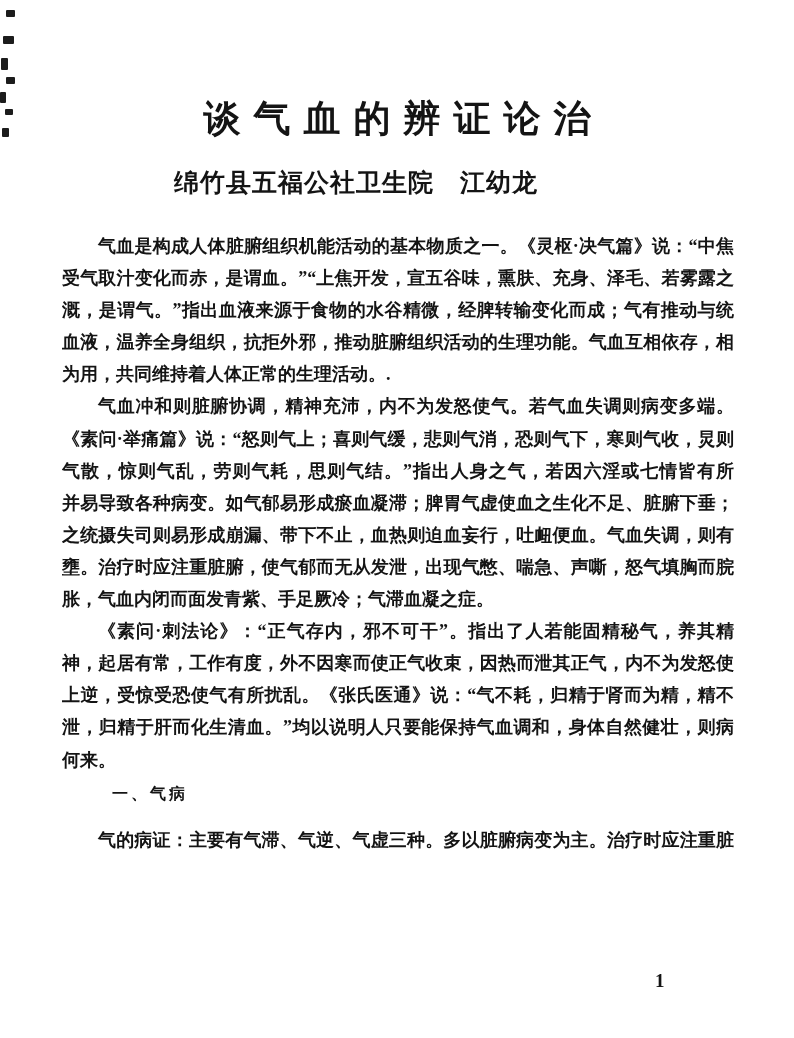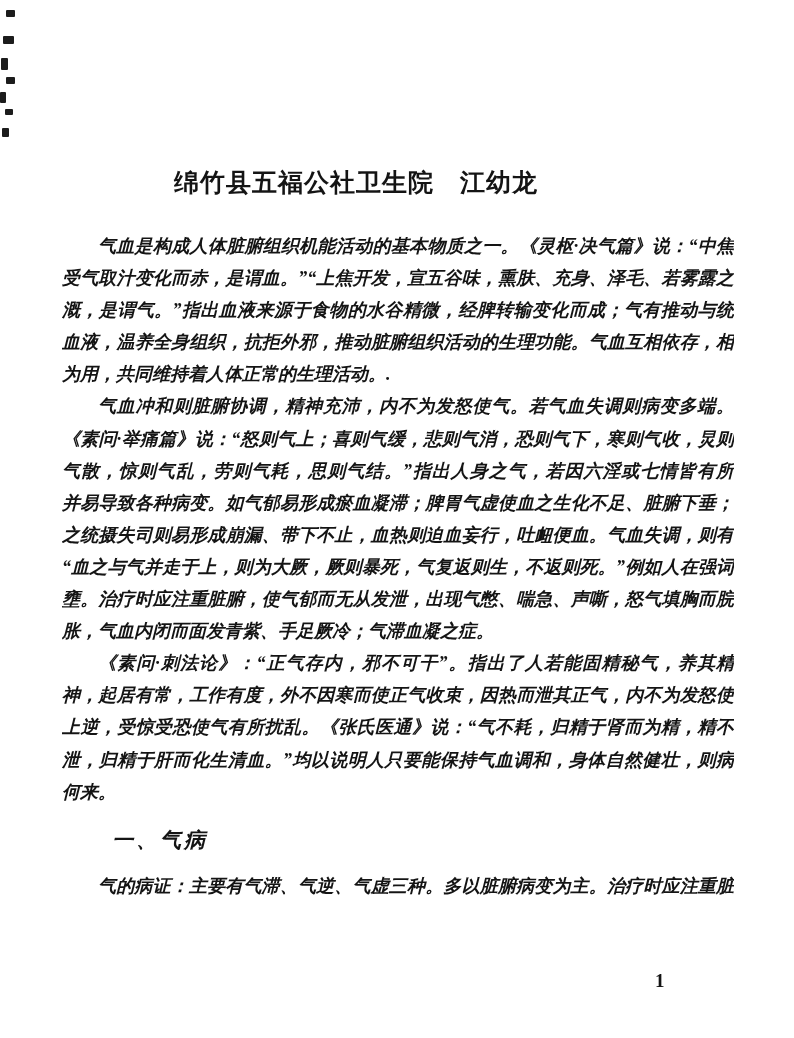--- a/index.html
+++ b/index.html
@@ -40,42 +40,41 @@
     white-space: nowrap;
   }
   .doc-body {
     position: absolute;
     left: 62px;
     top: 230px;
     width: 672px;
     font-size: 18px;
     font-weight: 700;
     line-height: 32.1px;
-    font-style: italic;
   }
   .line {
     text-align: justify;
     text-align-last: justify;
     text-justify: inter-character;
     white-space: normal;
     overflow: hidden;
     height: 32.1px;
   }
   .line.last {
     text-align-last: left;
   }
   .line.indent {
     text-indent: 2em;
   }
   .section-heading {
-    font-size: 21px;
+    font-size: 16px;
     font-weight: 700;
     letter-spacing: 3px;
     padding-left: 50px;
-    margin-top: 16px;
+    margin-top: 2px;
     margin-bottom: 14px;
     line-height: 32px;
   }
   .page-number {
     position: absolute;
     left: 655px;
     top: 970px;
     font-size: 19px;
     font-weight: 700;
   }
@@ -93,35 +92,35 @@
   <div>
     <div class="scan-speck" style="left:6px; top:10px; width:9px; height:7px;"></div>
     <div class="scan-speck" style="left:3px; top:36px; width:11px; height:8px;"></div>
     <div class="scan-speck" style="left:1px; top:58px; width:7px; height:12px;"></div>
     <div class="scan-speck" style="left:6px; top:77px; width:9px; height:7px;"></div>
     <div class="scan-speck" style="left:0px; top:92px; width:6px; height:11px;"></div>
     <div class="scan-speck" style="left:5px; top:109px; width:8px; height:6px;"></div>
     <div class="scan-speck" style="left:2px; top:128px; width:7px; height:9px;"></div>
   </div>
 
+  <div class="doc-title">谈气血的辨证论治</div>
 
   <div class="byline">绵竹县五福公社卫生院　江幼龙</div>
 
   <div class="doc-body">
       <div class="line indent">气血是构成人体脏腑组织机能活动的基本物质之一。《灵枢·决气篇》说：“中焦</div>
       <div class="line">受气取汁变化而赤，是谓血。”“上焦开发，宣五谷味，熏肤、充身、泽毛、若雾露之</div>
       <div class="line">溉，是谓气。”指出血液来源于食物的水谷精微，经脾转输变化而成；气有推动与统摄</div>
       <div class="line">血液，温养全身组织，抗拒外邪，推动脏腑组织活动的生理功能。气血互相依存，相互</div>
       <div class="line last">为用，共同维持着人体正常的生理活动。.</div>
       <div class="line indent">气血冲和则脏腑协调，精神充沛，内不为发怒使气。若气血失调则病变多端。</div>
       <div class="line">《素问·举痛篇》说：“怒则气上；喜则气缓，悲则气消，恐则气下，寒则气收，炅则</div>
       <div class="line">气散，惊则气乱，劳则气耗，思则气结。”指出人身之气，若因六淫或七情皆有所伤，</div>
       <div class="line">并易导致各种病变。如气郁易形成瘀血凝滞；脾胃气虚使血之生化不足、脏腑下垂；脾</div>
       <div class="line">之统摄失司则易形成崩漏、带下不止，血热则迫血妄行，吐衄便血。气血失调，则有发</div>
-      <div class="line">“血之与气并走于上，则为大厥，厥则暴死，气复返则生，不返则死。”例如人在强词</div>
       <div class="line">壅。治疗时应注重脏腑，使气郁而无从发泄，出现气憋、喘急、声嘶，怒气填胸而脘</div>
       <div class="line last">胀，气血内闭而面发青紫、手足厥冷；气滞血凝之症。</div>
       <div class="line indent">《素问·刺法论》：“正气存内，邪不可干”。指出了人若能固精秘气，养其精</div>
       <div class="line">神，起居有常，工作有度，外不因寒而使正气收束，因热而泄其正气，内不为发怒使气</div>
       <div class="line">上逆，受惊受恐使气有所扰乱。《张氏医通》说：“气不耗，归精于肾而为精，精不</div>
       <div class="line">泄，归精于肝而化生清血。”均以说明人只要能保持气血调和，身体自然健壮，则病由</div>
       <div class="line last">何来。</div>
       <div class="section-heading">一、气病</div>
       <div class="line indent">气的病证：主要有气滞、气逆、气虚三种。多以脏腑病变为主。治疗时应注重脏腑</div>
     </div>

